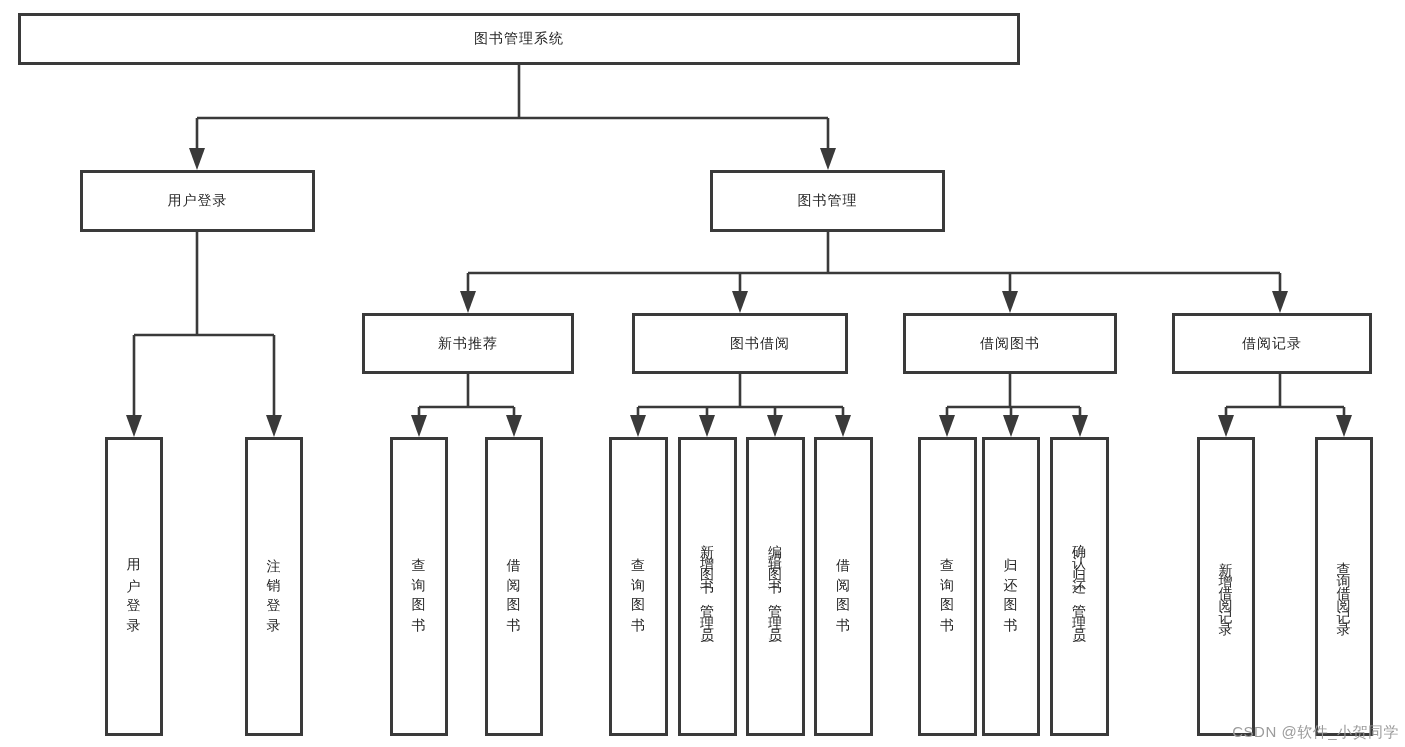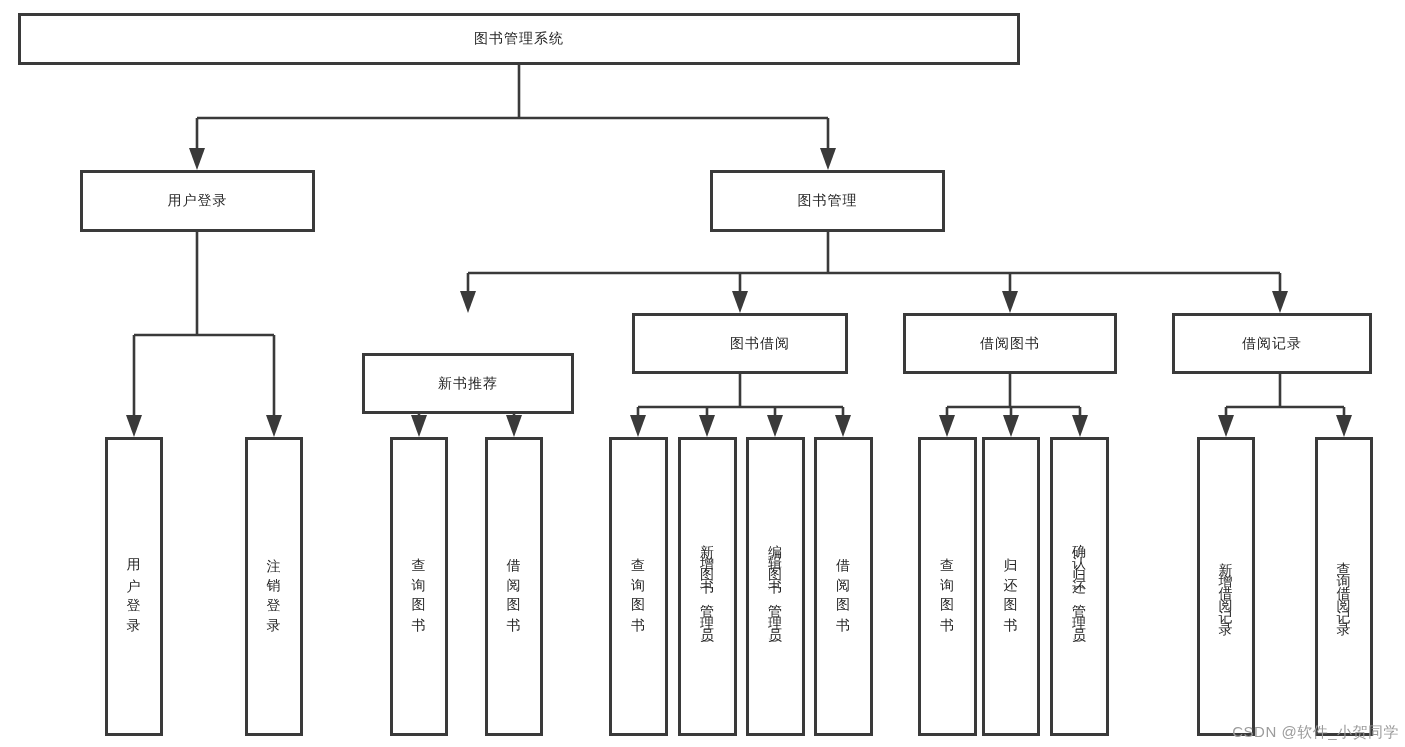--- a/index.html
+++ b/index.html
@@ -131,21 +131,21 @@
   <div class="nodes-layer">
       <div class="node horizontal" style="left: 18px; top: 13px; width: 1002px; height: 52px;">
         <span class="node-label">图书管理系统</span>
       </div>
       <div class="node horizontal" style="left: 80px; top: 170px; width: 235px; height: 62px;">
         <span class="node-label">用户登录</span>
       </div>
       <div class="node horizontal" style="left: 710px; top: 170px; width: 235px; height: 62px;">
         <span class="node-label">图书管理</span>
       </div>
-      <div class="node horizontal" style="left: 362px; top: 313px; width: 212px; height: 61px; margin-top: 40px;">
+      <div class="node horizontal" style="left: 362px; top: 313px; width: 212px; height: 61px;">
         <span class="node-label">新书推荐</span>
       </div>
       <div class="node horizontal" style="left: 632px; top: 313px; width: 216px; height: 61px; padding-left: 40px;">
         <span class="node-label">图书借阅</span>
       </div>
       <div class="node horizontal" style="left: 903px; top: 313px; width: 214px; height: 61px;">
         <span class="node-label">借阅图书</span>
       </div>
       <div class="node horizontal" style="left: 1172px; top: 313px; width: 200px; height: 61px;">
         <span class="node-label">借阅记录</span>

